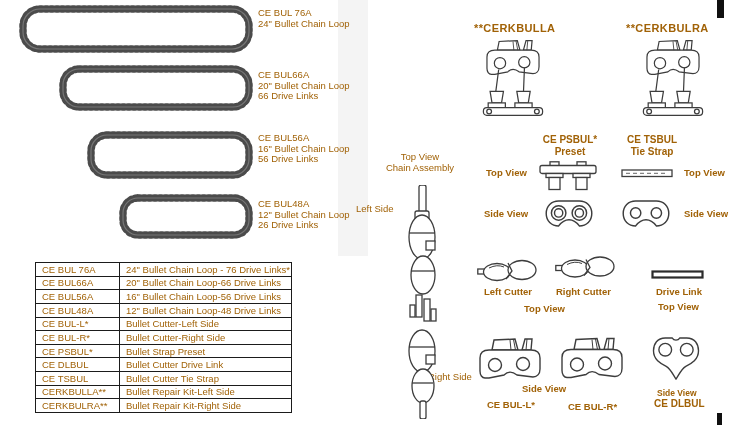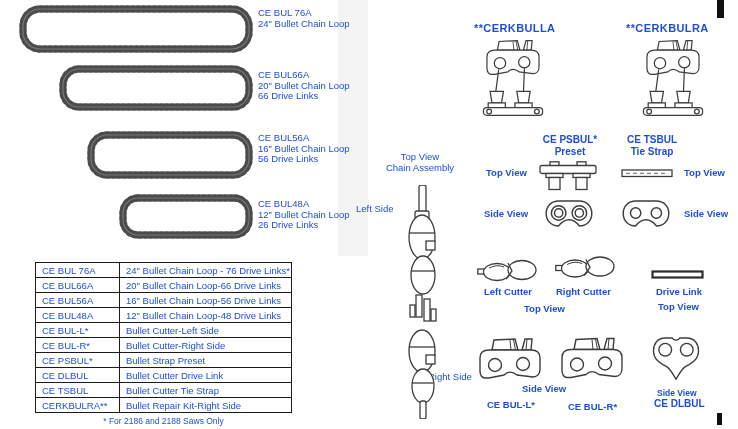--- a/index.html
+++ b/index.html
@@ -1,18 +1,18 @@
 <!DOCTYPE html>
 <html><head>
 <meta charset="utf-8">
 <style>
   html,body{margin:0;padding:0;background:#fff;}
   .page{
     position:relative;width:738px;height:429px;background:#ffffff;
-    font-family:"Liberation Sans","DejaVu Sans",sans-serif;color:#1d4ed8;
+    font-family:"Liberation Sans","DejaVu Sans",sans-serif;color:#a16207;
     overflow:hidden;
   }
   .abs{position:absolute;}
   .lbl{font-size:9.5px;line-height:11px;white-space:nowrap;text-align:center;}
   .lbl-b{font-size:9.5px;line-height:11px;font-weight:bold;white-space:nowrap;}
   .chain-caption{font-size:9.5px;line-height:10.5px;white-space:nowrap;}
   .kit-title{font-size:11px;font-weight:bold;letter-spacing:.4px;white-space:nowrap;}
   .col-head{font-size:10px;line-height:11.5px;font-weight:bold;text-align:center;white-space:nowrap;}
   .parts-table{border-collapse:collapse;table-layout:fixed;width:257px;height:151px;}
   .parts-table td{
@@ -130,26 +130,29 @@
         </tr>
       <tr>
           <td class="c1">CE DLBUL</td>
           <td>Bullet Cutter Drive Link</td>
         </tr>
       <tr>
           <td class="c1">CE TSBUL</td>
           <td>Bullet Cutter Tie Strap</td>
         </tr>
       <tr>
+          <td class="c1">CERKBULLA**</td>
+          <td>Bullet Repair Kit-Left Side</td>
+        </tr>
+      <tr>
           <td class="c1">CERKBULRA**</td>
           <td>Bullet Repair Kit-Right Side</td>
         </tr>
     </tbody>
   </table>
-  <div class="abs footnote" style="left:35px;top:416px">* For 2186 and 2188 Saws Only</div>
 
   <div class="abs lbl" style="left:372px;top:151px;width:96px;text-align:center;white-space:normal;">
     <div>Top View</div>
     <div>Chain Assembly</div>
   </div>
   <div class="abs lbl" style="left:356px;top:203px">Left Side</div>
   <div class="abs lbl" style="left:428px;top:371px">Right Side</div>
 
   <svg class="abs" style="left:399px;top:185px" width="48" height="234" viewBox="0 0 48 234">
     <g fill="#ffffff" stroke="#3d3d3d" stroke-width="1.3">

